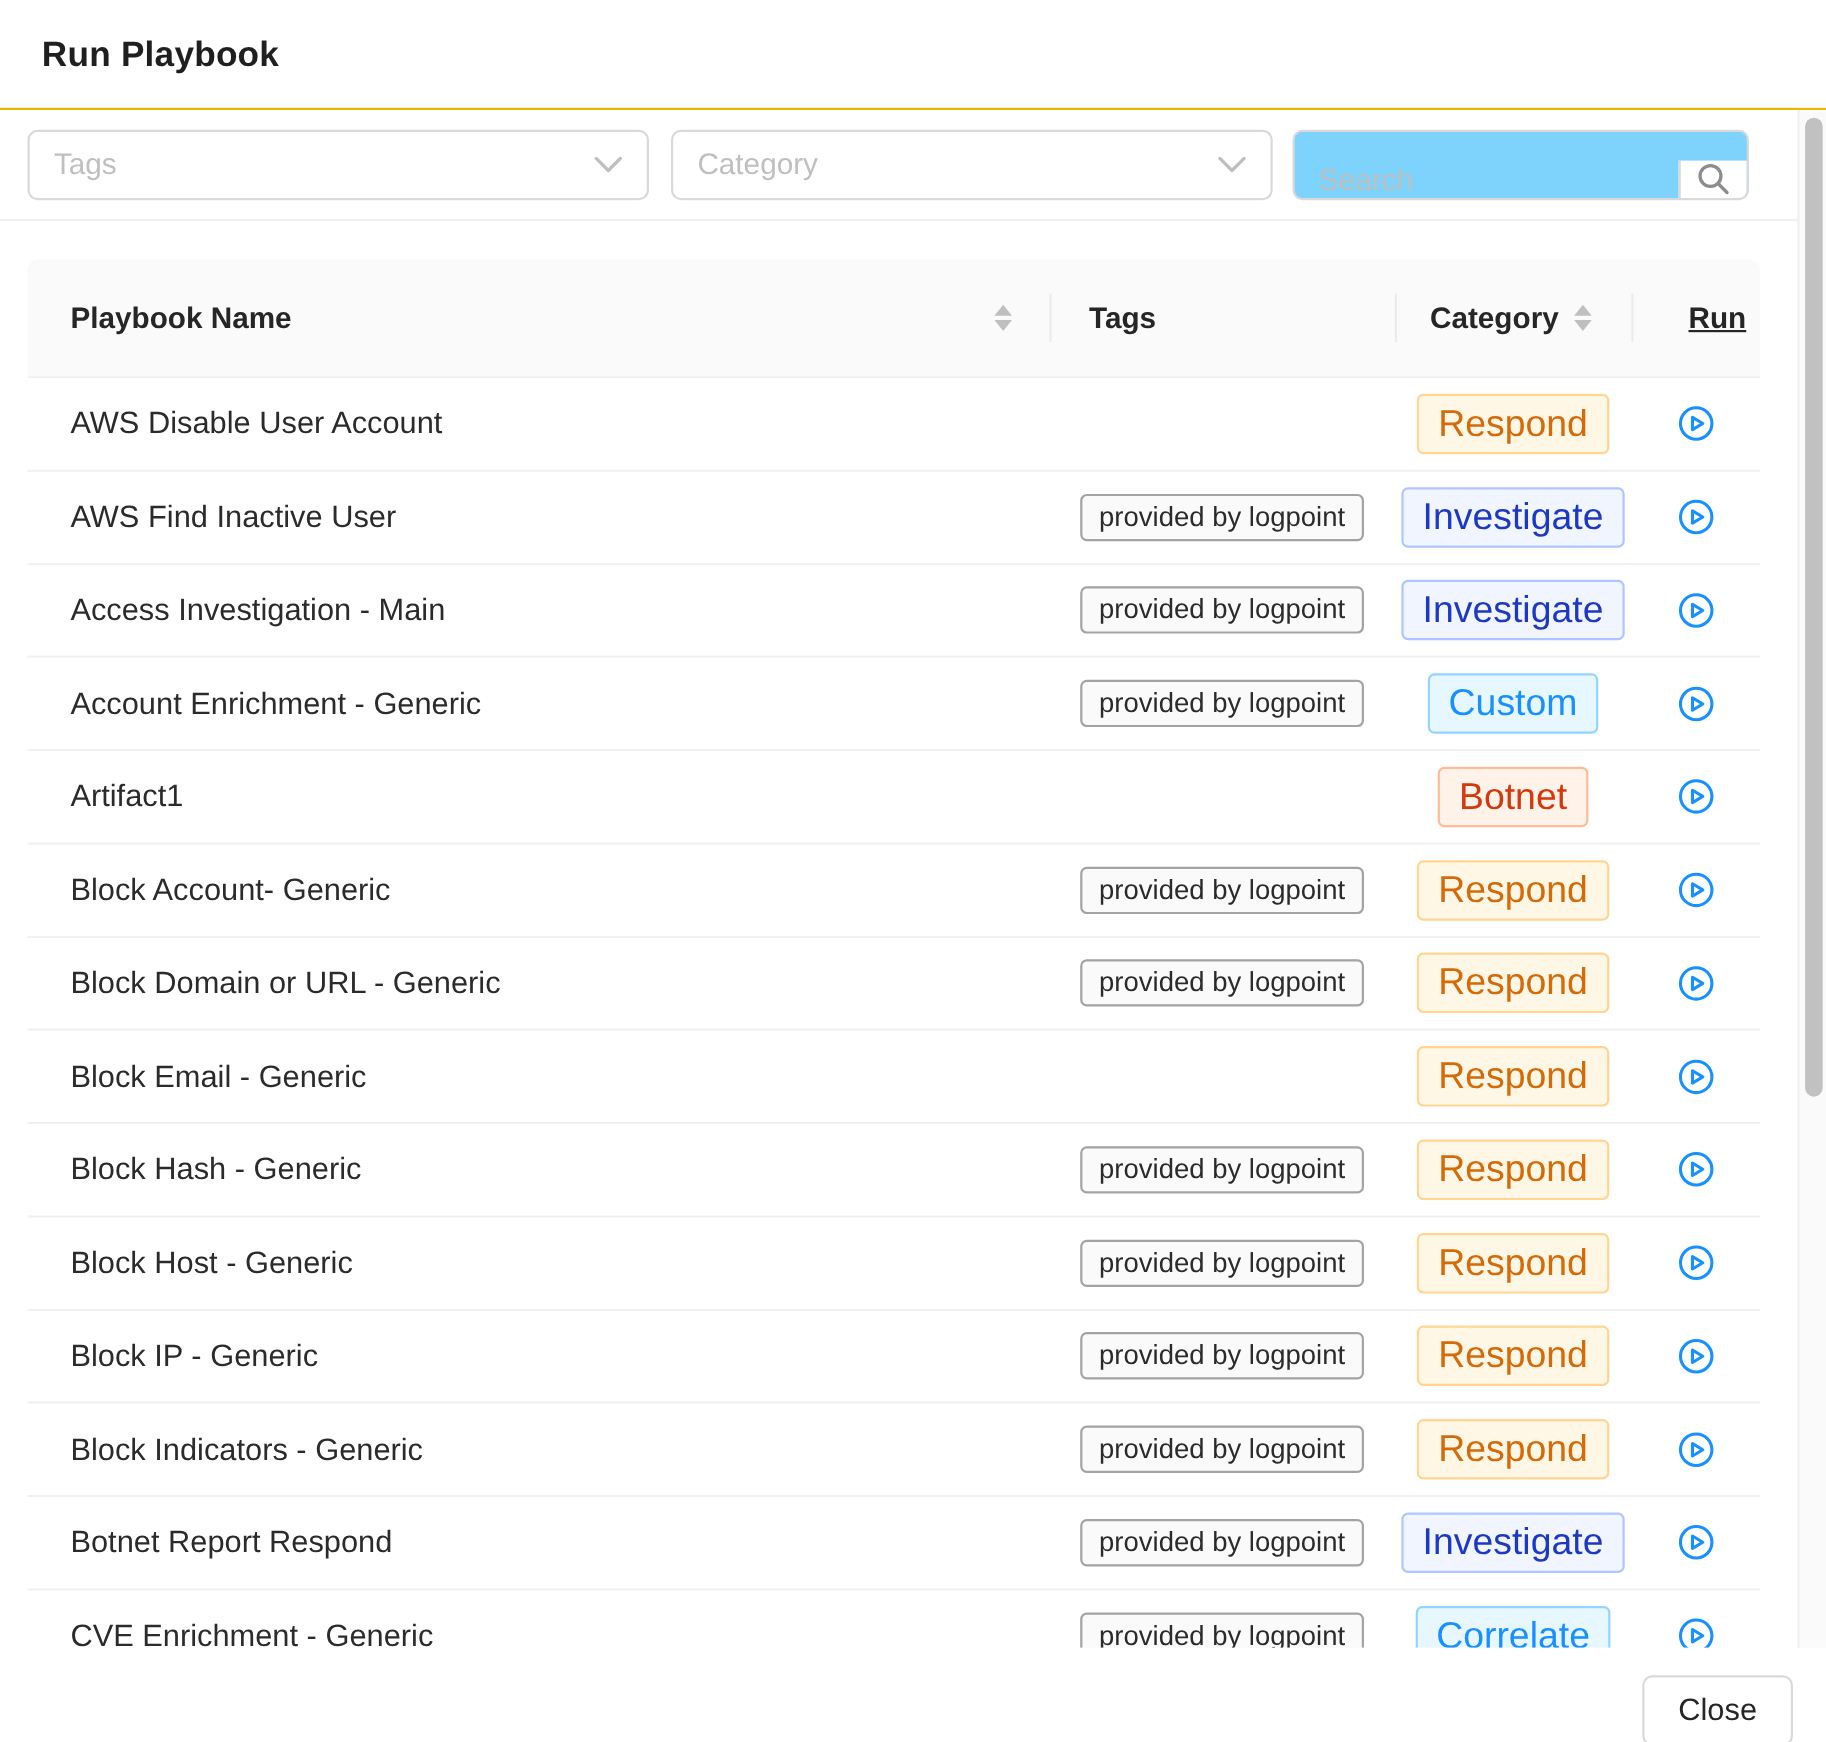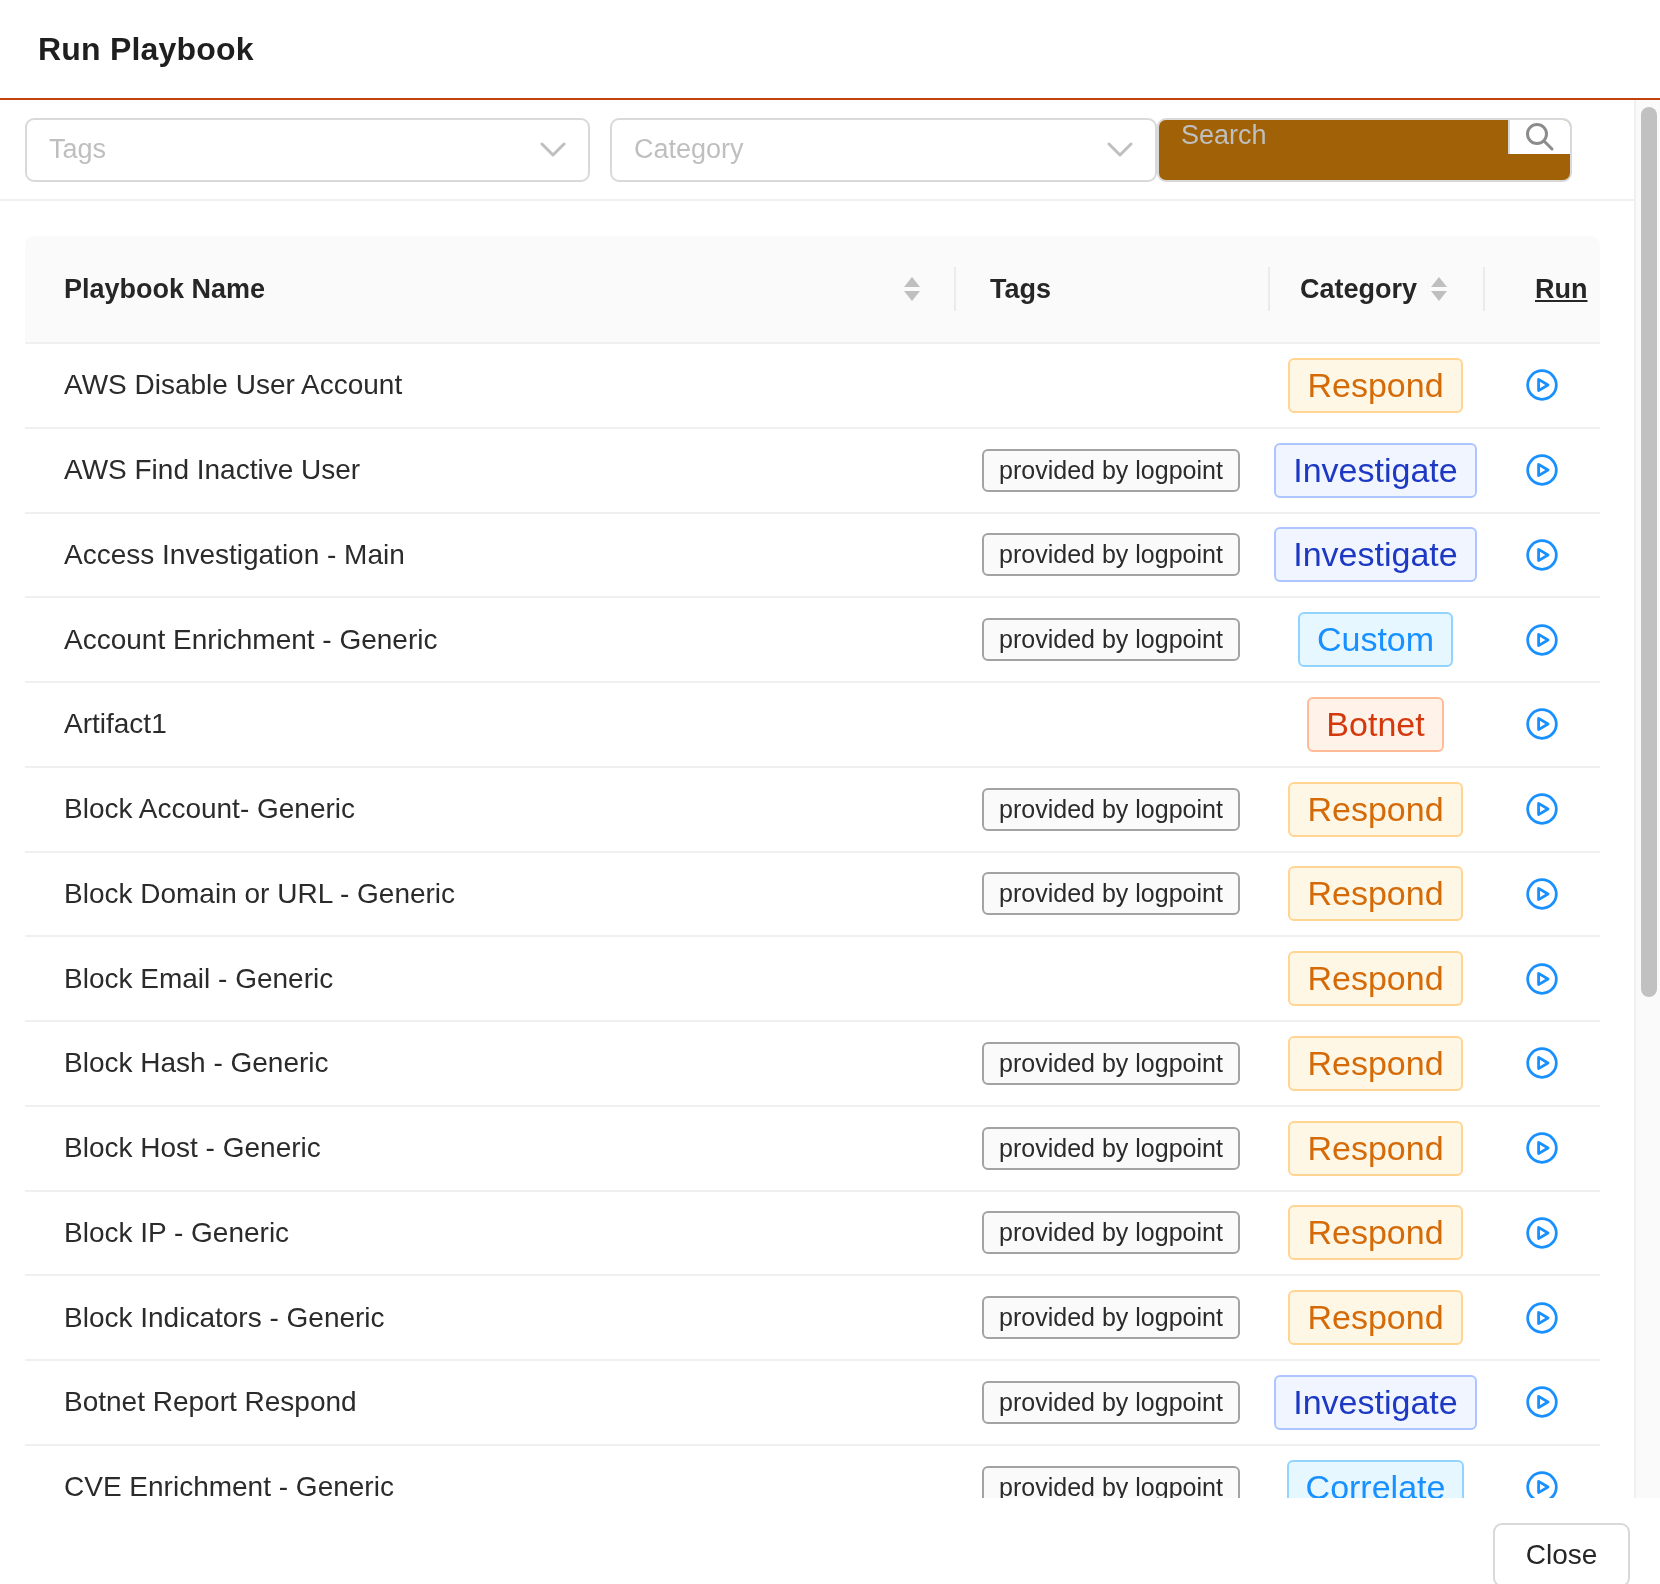--- a/index.html
+++ b/index.html
@@ -4,41 +4,41 @@
 <style>
   html,body{margin:0;padding:0;}
   body{
     width:1660px;height:1584px;position:relative;overflow:hidden;
     background:#ffffff;color:#262626;
     font-family:"Liberation Sans", sans-serif;
     -webkit-font-smoothing:antialiased;
   }
   
   .modal-header{
-    height:100px;box-sizing:border-box;border-bottom:2px solid #c2410c;
+    height:100px;box-sizing:border-box;border-bottom:2px solid #eab308;
     display:flex;align-items:center;padding-left:38px;background:#fff;
   }
   .modal-title{font-size:32px;font-weight:700;color:#1f1f1f;letter-spacing:.2px;}
   
   .filter-bar{
     height:101px;box-sizing:border-box;border-bottom:2px solid #f0f0f0;
     display:flex;align-items:center;padding:0 0 0 25px;background:#fff;
   }
   .select-box{
     height:64px;box-sizing:border-box;border:2px solid #d9d9d9;border-radius:9px;
     display:flex;align-items:center;padding:0 22px;background:#fff;cursor:pointer;
   }
   .select-box.tags{width:565px;}
   .select-box.category{width:547px;margin-left:20px;}
   .placeholder{font-size:27px;color:#bfbfbf;}
   .chevron{margin-left:auto;display:flex;align-items:center;}
   .search-group{
-    width:415px;height:64px;box-sizing:border-box;
-    border:2px solid #d9d9d9;border-radius:9px;display:flex;align-items:flex-start;
-    overflow:hidden;background:#a16207;
+    margin-left:18px;width:415px;height:64px;box-sizing:border-box;
+    border:2px solid #d9d9d9;border-radius:9px;display:flex;align-items:flex-end;
+    overflow:hidden;background:#7dd3fc;
   }
   .search-input{
     flex:1;border:none;outline:none;padding:0 22px;font-size:27px;
     font-family:"Liberation Sans", sans-serif;color:#262626;min-width:0;background:transparent;
   }
   .search-input::placeholder{color:#bfbfbf;}
   .search-btn{
     width:62px;border:none;border-left:2px solid #d9d9d9;background:#fff;
     display:flex;align-items:center;justify-content:center;cursor:pointer;padding:0;
   }

